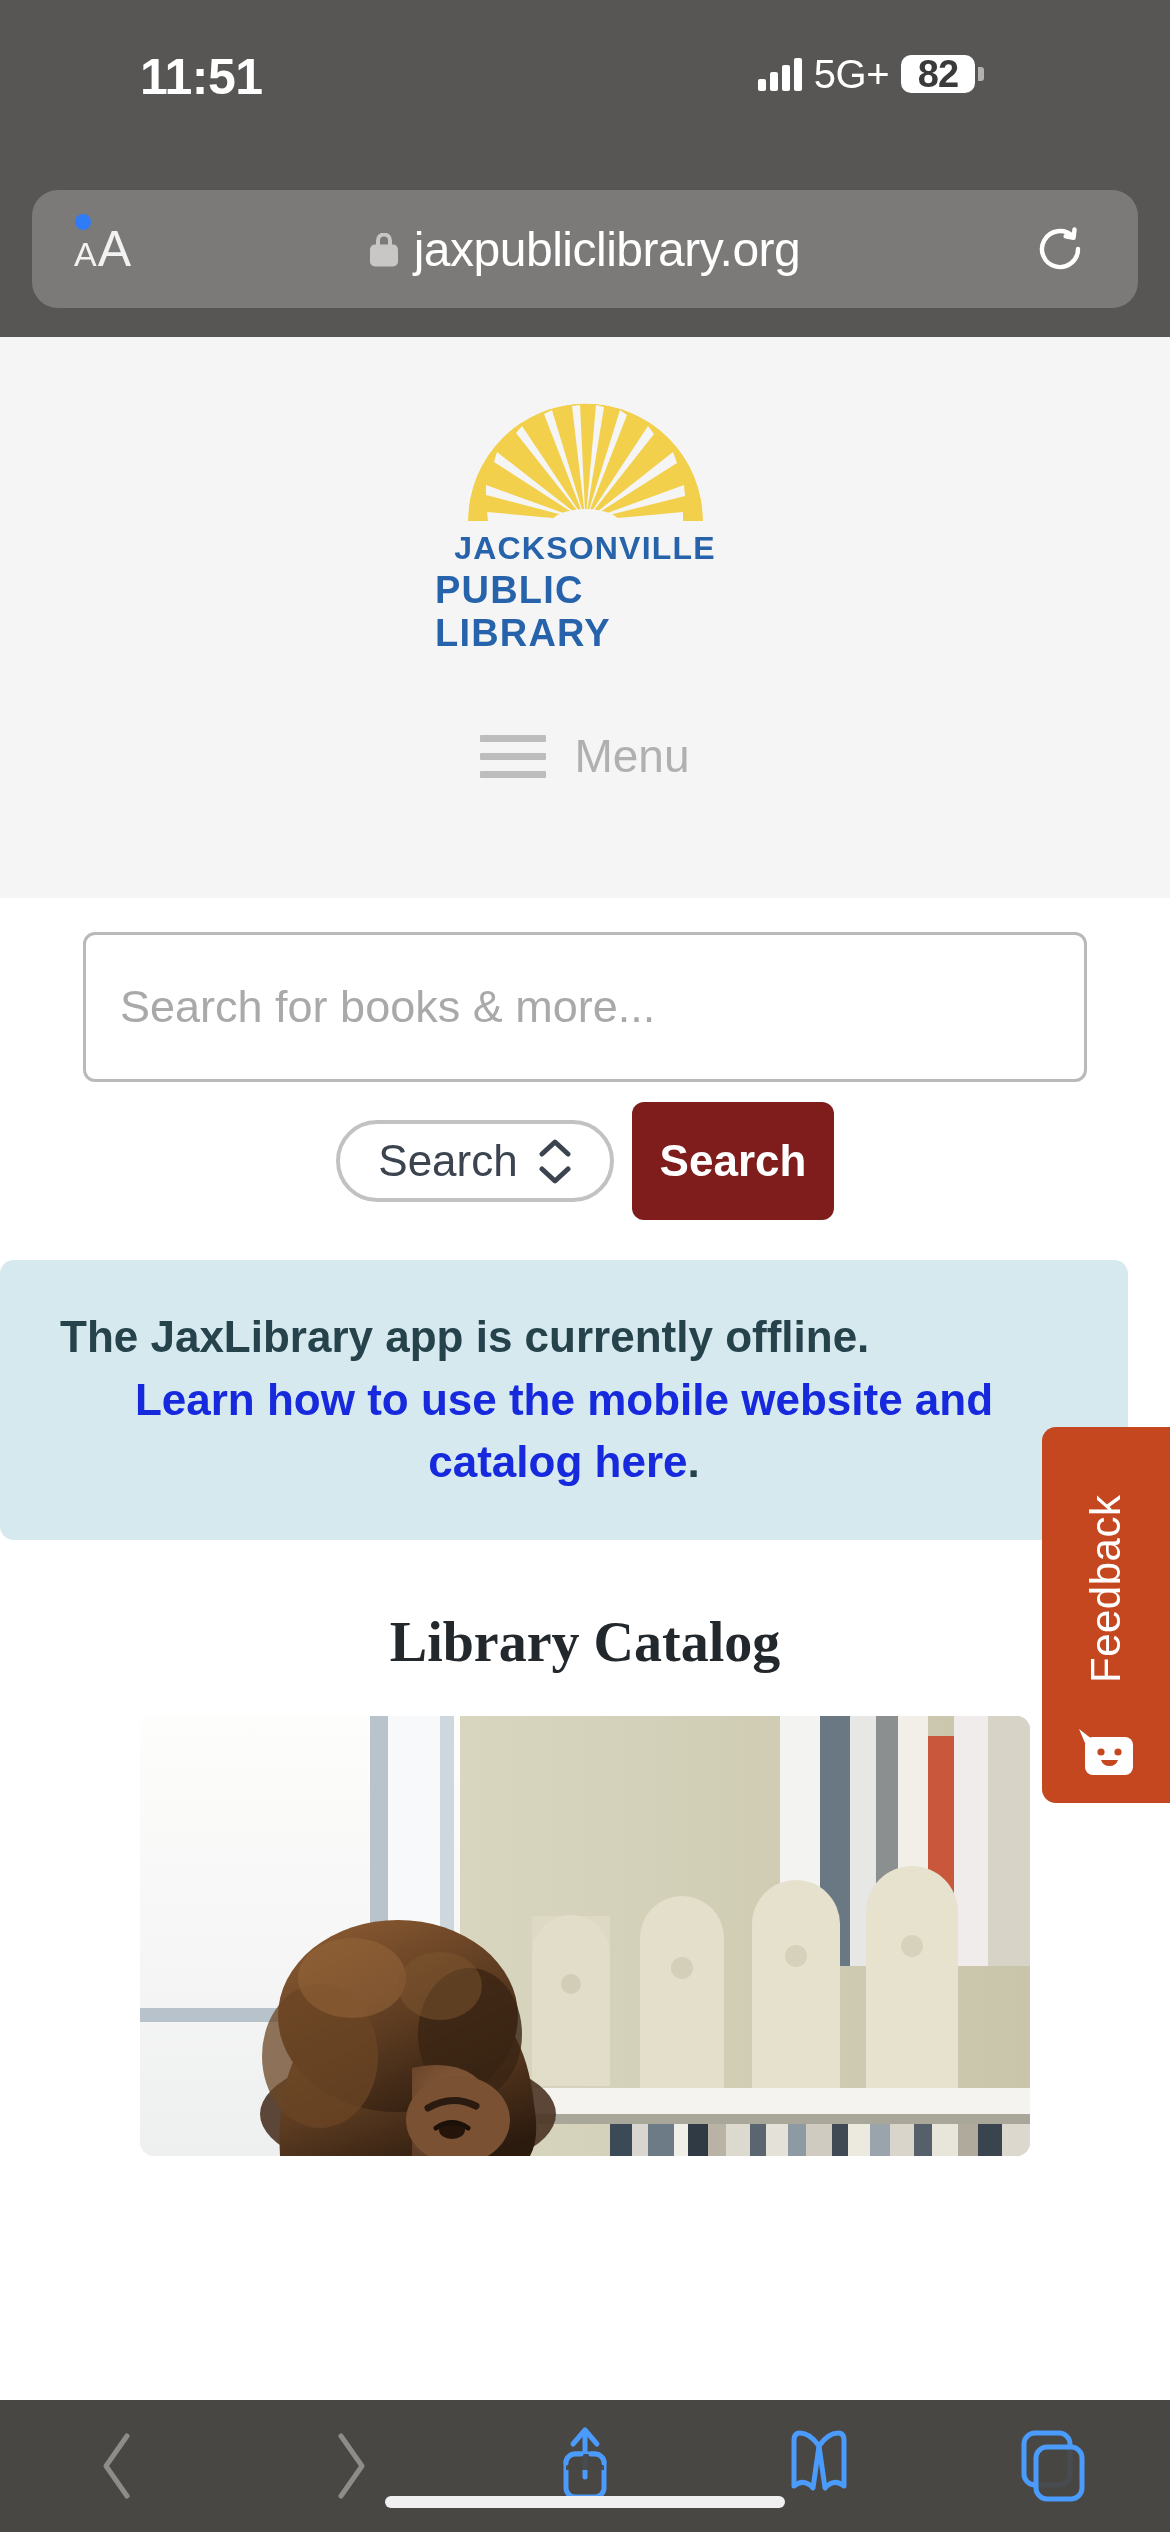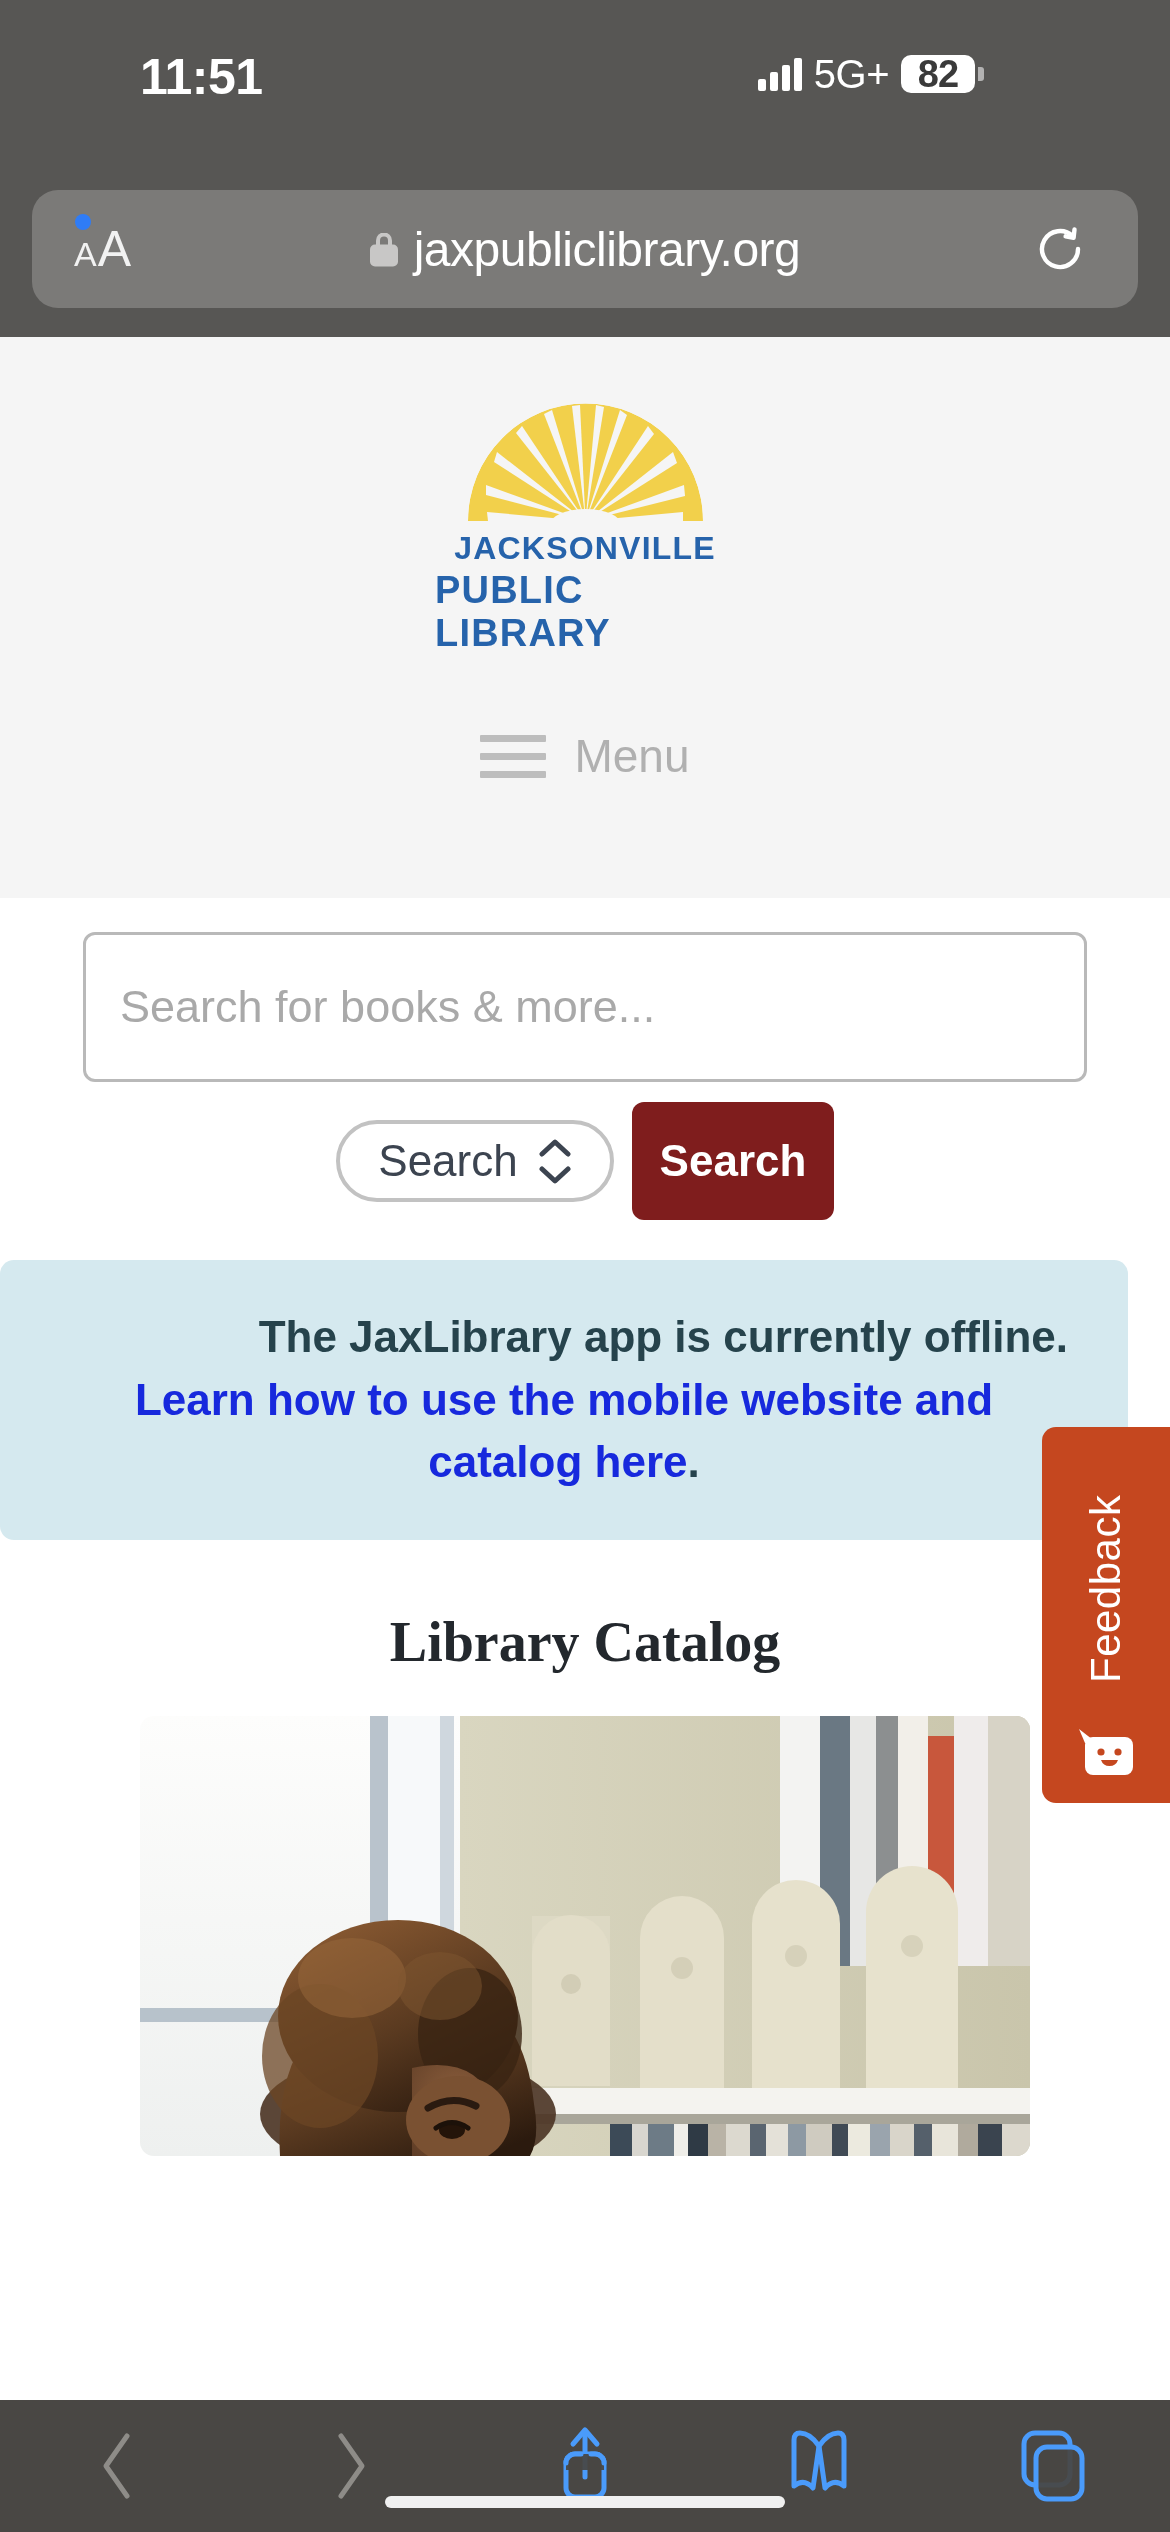--- a/index.html
+++ b/index.html
@@ -136,21 +136,21 @@
     width:202px; height:118px; background:#7f1d1d; border:none; border-radius:12px;
     color:#fff; font-size:44px; font-weight:700;
     font-family:"Liberation Sans", sans-serif; cursor:pointer;
     margin-top:-18px;
   }
 
   
   #notice-banner {
     margin:40px 0 0 0; width:1128px; min-height:280px;
     background:#d5e9ef; border-radius:14px;
-    display:flex; flex-direction:column; align-items:flex-end;
+    display:flex; flex-direction:column; align-items:flex-start;
     justify-content:center; padding:20px 60px; text-align:center;
   }
   #notice-line1 {
     color:#26434c; font-size:44px; font-weight:700; line-height:1.42;
   }
   #notice-link {
     color:#1729dd; font-size:44px; font-weight:700; line-height:1.42;
     text-decoration:none; display:inline;
   }
   #notice-period { color:#26434c; font-size:44px; font-weight:700; }

